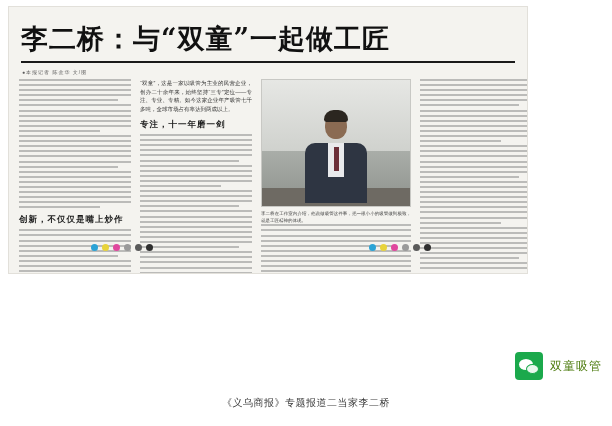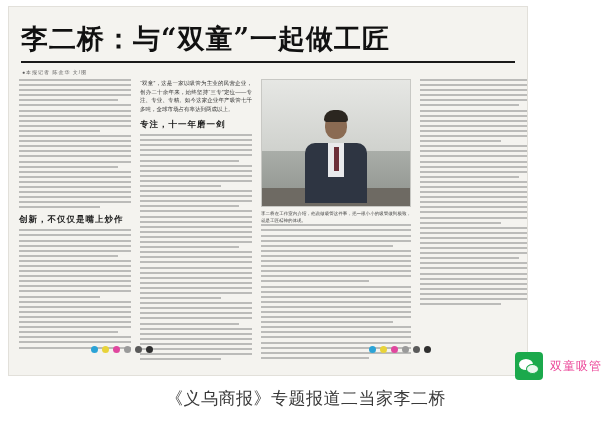--- a/index.html
+++ b/index.html
@@ -19,21 +19,21 @@
     height: 426px;
     background: #ffffff;
   }
 
   
   .clipping {
     position: absolute;
     left: 8px;
     top: 6px;
     width: 520px;
-    height: 370px;
+    height: 268px;
     background: #f4f3ef;
     border: 1px solid #e2e0da;
     box-sizing: border-box;
     overflow: hidden;
   }
   .clip-inner {
     position: absolute;
     left: 10px;
     top: 6px;
     right: 10px;
@@ -231,33 +231,33 @@
     left: 11px; top: 12px;
     width: 13px; height: 10px;
     background: #e9f7ee;
     border-radius: 50%;
     border: 1px solid #1ba94c;
     box-sizing: border-box;
   }
   .wechat-name {
     font-family: Liberation Mono, monospace;
     font-size: 12px;
-    color: #ec4899;
+    color: #4d7c0f;
     letter-spacing: 1px;
   }
 
   
   .bottom-caption {
     position: absolute;
     left: 0;
     right: 0;
     bottom: 16px;
     text-align: center;
     font-family: "DejaVu Serif", "Liberation Serif", serif;
-    font-size: 17px;
+    font-size: 10px;
     color: #3a3a3a;
     letter-spacing: .5px;
   }
 </style>
 </head>
 <body>
 
 <div class="page">
 
   <div class="clipping">

